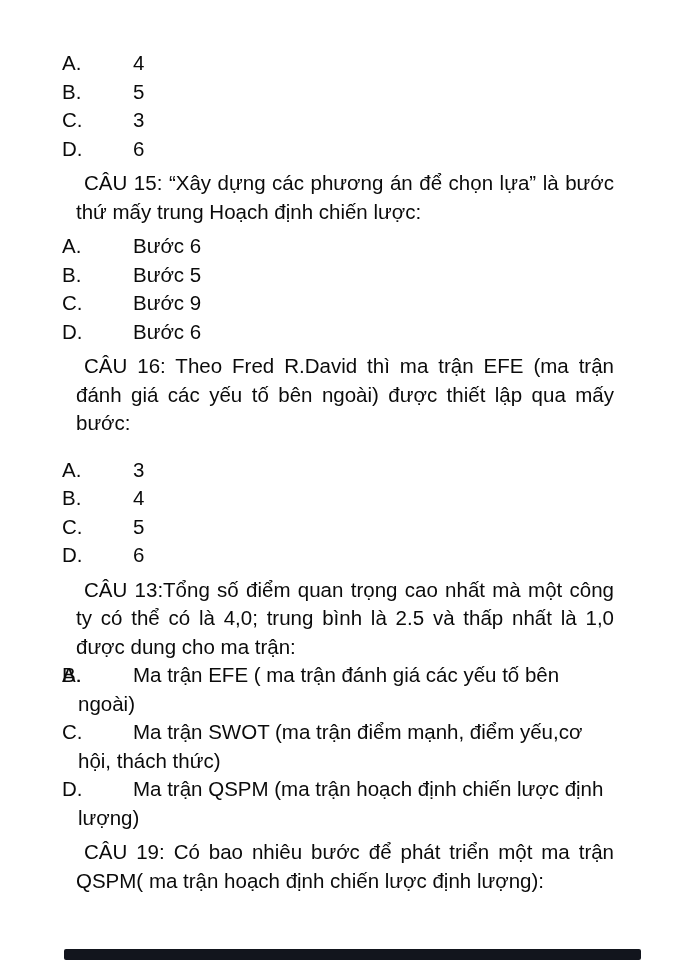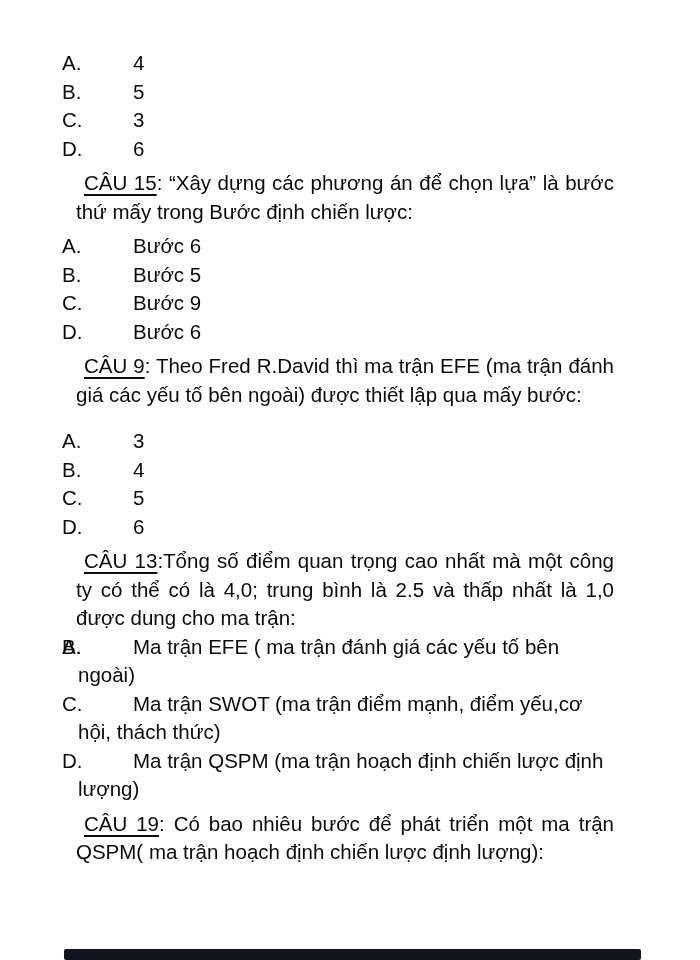--- a/index.html
+++ b/index.html
@@ -16,21 +16,20 @@
   }
   .page { padding-top: 49px; }
 
   
   .question {
     margin: 6px 86px 0 76px;
     text-align: justify;
     text-indent: 8px;
   }
   .q-label {
-    text-decoration: underline;
     text-decoration-thickness: 1.5px;
     text-underline-offset: 4px;
   }
 
   
   .opts { margin-top: 6px; }
   .opts.mt0  { margin-top: 0; }
   .opts.mt18 { margin-top: 18px; }
   .opt {
     position: relative;
@@ -62,30 +61,30 @@
 
 <div class="page">
 
   <div class="opts mt0">
     <div class="opt"><span class="opt-letter">A.</span><span class="opt-text">4</span></div>
     <div class="opt"><span class="opt-letter">B.</span><span class="opt-text">5</span></div>
     <div class="opt"><span class="opt-letter">C.</span><span class="opt-text">3</span></div>
     <div class="opt"><span class="opt-letter">D.</span><span class="opt-text">6</span></div>
   </div>
 
-  <p class="question"><span class="q-label">CÂU 15</span><span>: </span><span>“Xây dựng các phương án để chọn lựa” là bước thứ mấy trong Bước định chiến lược:</span></p>
+  <p class="question"><span class="q-label">CÂU 15</span><span>: </span><span>“Xây dựng các phương án để chọn lựa” là bước thứ mấy trung Hoạch định chiến lược:</span></p>
 
   <div class="opts">
     <div class="opt"><span class="opt-letter">A.</span><span class="opt-text">Bước 6</span></div>
     <div class="opt"><span class="opt-letter">B.</span><span class="opt-text">Bước 5</span></div>
     <div class="opt"><span class="opt-letter">C.</span><span class="opt-text">Bước 9</span></div>
     <div class="opt"><span class="opt-letter">D.</span><span class="opt-text">Bước 6</span></div>
   </div>
 
-  <p class="question"><span class="q-label">CÂU 9</span><span>: </span><span>Theo Fred R.David thì ma trận EFE (ma trận đánh giá các yếu tố bên ngoài) được thiết lập qua mấy bước:</span></p>
+  <p class="question"><span class="q-label">CÂU 16</span><span>: </span><span>Theo Fred R.David thì ma trận EFE (ma trận đánh giá các yếu tố bên ngoài) được thiết lập qua mấy bước:</span></p>
 
   <div class="opts mt18">
     <div class="opt"><span class="opt-letter">A.</span><span class="opt-text">3</span></div>
     <div class="opt"><span class="opt-letter">B.</span><span class="opt-text">4</span></div>
     <div class="opt"><span class="opt-letter">C.</span><span class="opt-text">5</span></div>
     <div class="opt"><span class="opt-letter">D.</span><span class="opt-text">6</span></div>
   </div>
 
   <p class="question"><span class="q-label">CÂU 13</span><span>:</span><span>Tổng số điểm quan trọng cao nhất mà một công ty có thể có là 4,0; trung bình là 2.5 và thấp nhất là 1,0 được dung cho ma trận:</span></p>
 

